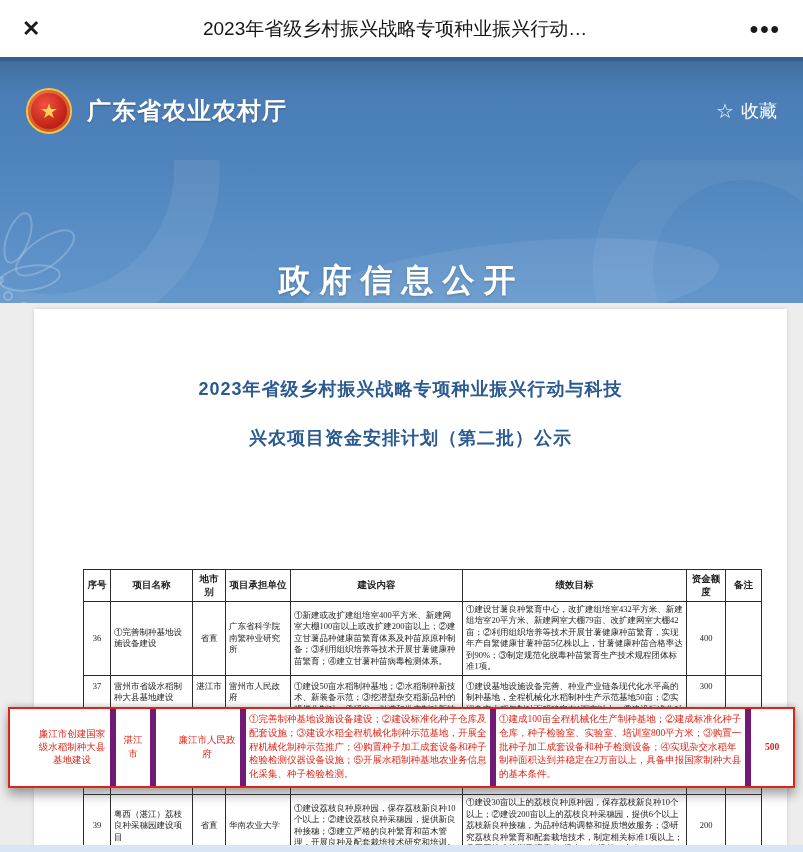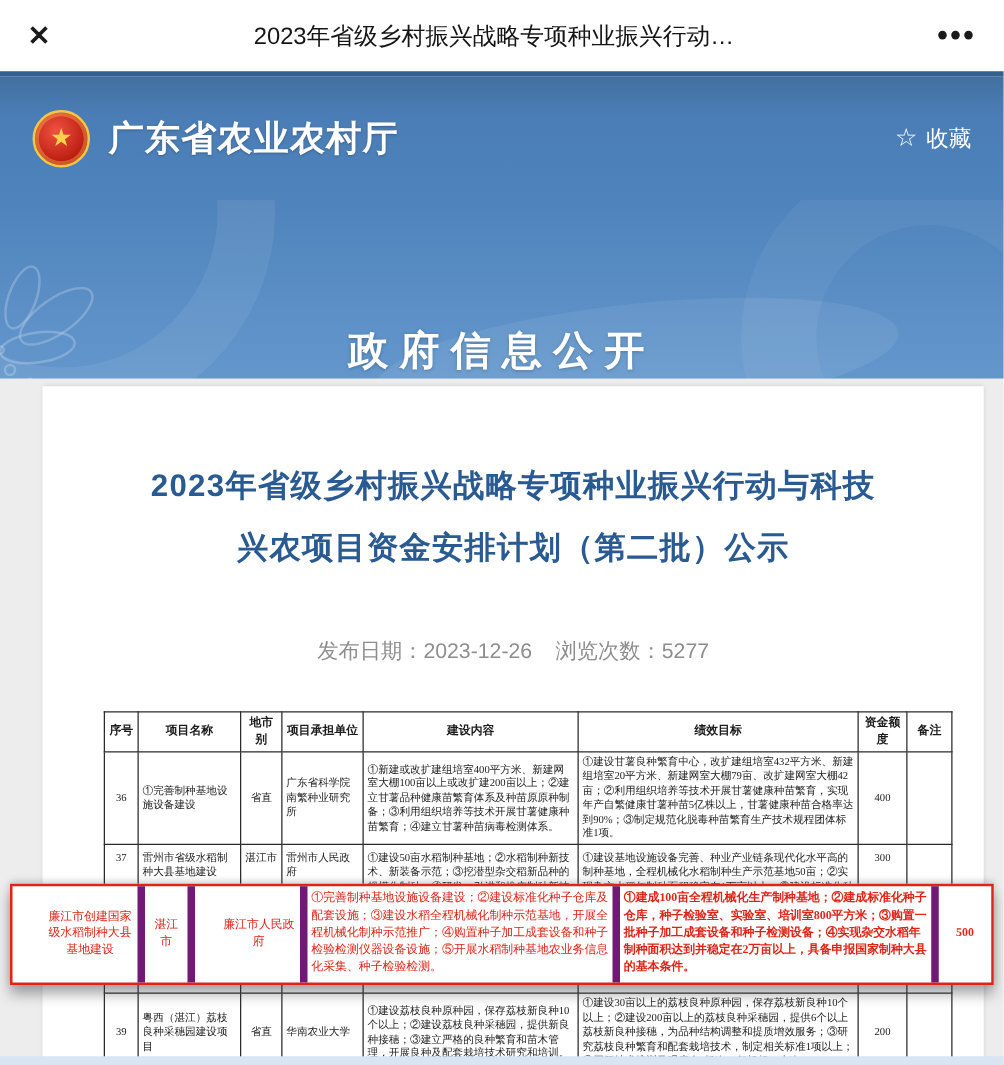--- a/index.html
+++ b/index.html
@@ -18,21 +18,21 @@
 
   
   .gov-header { height:103px; background:linear-gradient(180deg,#426f9f 0%,#4a7db5 30%,#4f83bb 100%);
                 border-top:4px solid #33618f; display:flex; align-items:center;
                 padding:0 26px; position:relative; overflow:hidden; }
   .emblem { width:46px; height:46px; border-radius:50%;
             background:radial-gradient(circle at 40% 35%, #ef5240, #b5170c 75%);
             border:2px solid #f3c64a; display:flex; align-items:center; justify-content:center;
             flex:0 0 auto; box-shadow:inset 0 0 0 3px rgba(255,210,90,.35); }
   .emblem-star { color:#ffd24d; font-size:20px; line-height:1; }
-  .gov-title { color:#ffffff; font-size:28px; font-weight:bold; margin-left:15px;
+  .gov-title { color:#ffffff; font-size:24px; font-weight:bold; margin-left:15px;
                letter-spacing:1px; text-shadow:0 1px 2px rgba(0,0,0,.25); }
   .fav { margin-left:auto; color:#ffffff; font-size:18px; display:flex; align-items:center;
          gap:7px; cursor:pointer; }
   .fav-star { font-size:20px; }
 
   
   .banner { height:143px; background:linear-gradient(180deg,#4f83bb 0%,#5b8fc6 60%,#6397cc 100%);
             position:relative; overflow:hidden; display:flex; align-items:flex-end;
             justify-content:center; }
   .banner-title { color:#ffffff; font-size:32px; font-weight:bold; letter-spacing:9px;
@@ -44,21 +44,21 @@
   .deco-swoosh { position:absolute; left:300px; bottom:-30px; width:420px; height:90px;
                  border-radius:50%; background:rgba(255,255,255,.08);
                  transform:rotate(-6deg); }
   .deco-flower { position:absolute; left:-10px; bottom:-15px; opacity:.55; }
 
   
   .page { height:549px; background:#ededed; position:relative; }
   .doc-card { position:absolute; left:34px; right:16px; top:6px; bottom:0;
               background:#ffffff; box-shadow:0 0 4px rgba(0,0,0,.12); }
   .doc-title { margin-top:56px; text-align:center; color:#2a5a92; font-weight:bold;
-               font-size:25px; line-height:49px; letter-spacing:1px;
+               font-size:18px; line-height:49px; letter-spacing:1px;
                font-family:"Liberation Sans", sans-serif; }
   .doc-meta { margin-top:46px; text-align:center; color:#8e8e8e; font-size:17px; }
   .doc-meta .gap { display:inline-block; width:14px; }
 
   
   .tbl-wrap { position:absolute; left:49px; top:260px; }
   table.data { border-collapse:collapse; table-layout:fixed; width:678px;
                font-family:"Liberation Serif", serif; color:#1c1c1c; }
   table.data th, table.data td { border:1px solid #2b2b2b; padding:2px 3px;
                font-size:8.5px; line-height:1.35; vertical-align:middle;
@@ -80,21 +80,21 @@
                    display:flex; align-items:center; justify-content:center;
                    text-align:center; font-size:9.5px; line-height:1.4; padding:2px 3px; }
   .hl-card .cell.txt { text-align:left; justify-content:flex-start; font-size:9.5px;
                        line-height:1.45; align-items:center; }
   .hl-card .cell:last-child { border-right:none; }
   .w-no    { flex:0 0 38px; }
   .w-name  { flex:0 0 82px;margin-left:24px; }
   .w-city  { flex:0 0 40px; }
   .w-unit  { flex:0 0 72px;margin-left:18px; }
   .w-cont  { flex:0 0 250px; }
-  .w-targ  { flex:0 0 255px;font-weight:bold; }
+  .w-targ  { flex:0 0 255px; }
   .w-amt   { flex:1; font-weight:bold; }
 
   
   .footer-strip { position:absolute; left:0; bottom:0; width:803px; height:7px;
                   background:#d9e5f2; z-index:9; }
 </style>
 </head>
 <body>
 
 <div class="topbar">
@@ -129,24 +129,20 @@
     </g>
   </svg>
   <div class="banner-title">政府信息公开</div>
 </div>
 
 <div class="page">
   <div class="doc-card">
     <div class="doc-title">
       <div>2023年省级乡村振兴战略专项种业振兴行动与科技</div>
       <div>兴农项目资金安排计划（第二批）公示</div>
-    </div>
-    <div class="doc-meta">
-      <span>发布日期：</span><span>2023-12-26</span><span class="gap"></span>
-      <span>浏览次数：</span><span>5277</span>
     </div>
 
     <div class="tbl-wrap">
       <table class="data">
         <colgroup>
           <col style="width:27px">
             <col style="width:82px">
             <col style="width:33px">
             <col style="width:65px">
           <col style="width:172px">

